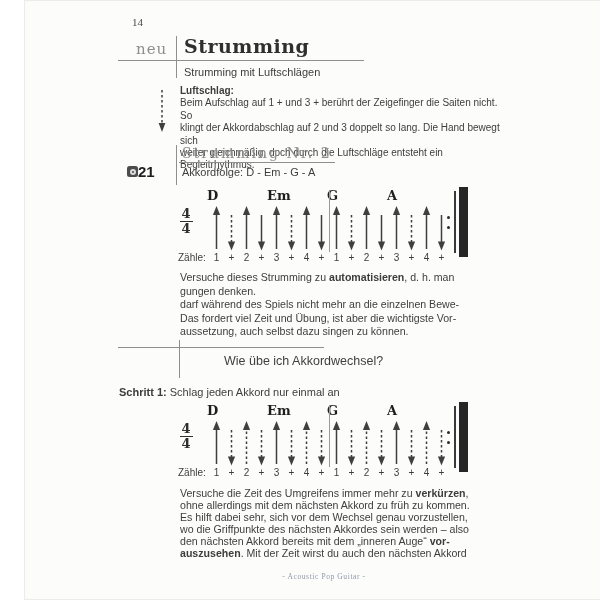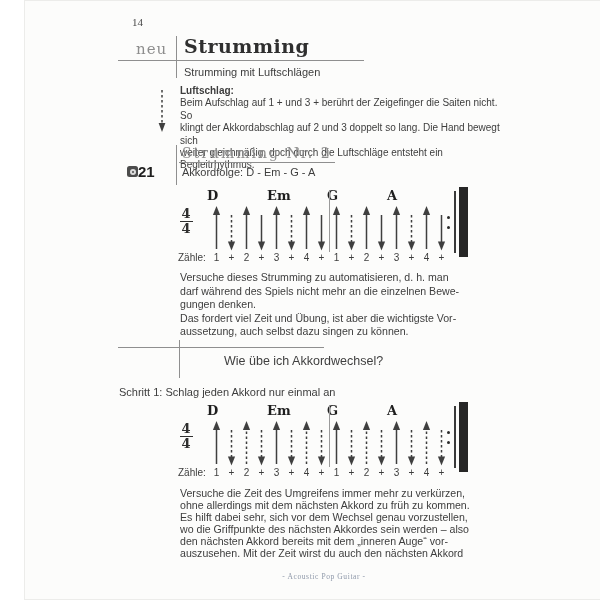--- a/index.html
+++ b/index.html
@@ -51,21 +51,21 @@
   .repeat-sign{position:absolute;left:273px;top:-2px;height:70px;display:flex;align-items:center;}
   .rp-dots{display:flex;flex-direction:column;gap:7px;margin-right:4px;}
   .rp-dots i{width:3px;height:3px;background:#2a2a2a;border-radius:50%;}
   .rp-thin{width:2px;height:62px;background:#3a3a3a;margin-right:3px;}
   .rp-thick{width:9px;height:70px;background:#262626;}
 
   
   .paragraph{position:absolute;left:156px;width:340px;font-size:10.6px;color:#3d3d3d;}
   #paragraph1{top:271px;line-height:13.6px;}
   #paragraph2{top:487px;line-height:12.1px;}
-  .bold{font-weight:normal;}
+  .bold{font-weight:bold;}
 
   
   .sec2-hline{left:94px;top:347px;width:206px;height:1px;}
   .sec2-vline{left:155px;top:340px;width:1px;height:38px;}
   .sec2-heading{position:absolute;left:200px;top:354px;font-size:12.5px;color:#3f3f3f;}
   .step1{position:absolute;left:95px;top:386px;font-size:11px;}
 
   .footer{position:absolute;left:0;top:572px;width:100%;text-align:center;
           font-family:"Liberation Serif",serif;font-size:7.5px;color:#8d97a8;letter-spacing:.6px;}
 </style>
@@ -209,22 +209,22 @@
         <span class="count-cell">+</span>
         <span class="count-cell">3</span>
         <span class="count-cell">+</span>
         <span class="count-cell">4</span>
         <span class="count-cell">+</span>
       </div>
     </div>
 
   <div class="paragraph" id="paragraph1">
       <div>Versuche dieses Strumming zu <span class="bold">automatisieren</span>, d. h. man</div>
+      <div>gungen denken.</div>
       <div>darf während des Spiels nicht mehr an die einzelnen Bewe-</div>
-      <div>gungen denken.</div>
       <div>Das fordert viel Zeit und Übung, ist aber die wichtigste Vor-</div>
       <div>aussetzung, auch selbst dazu singen zu können.</div>
     </div>
 
   <div class="rule sec2-hline"></div>
   <div class="rule sec2-vline"></div>
   <div class="sec2-heading">Wie übe ich Akkordwechsel?</div>
 
   <div class="step1">
     <span class="bold">Schritt 1:</span><span> Schlag jeden Akkord nur einmal an</span>

